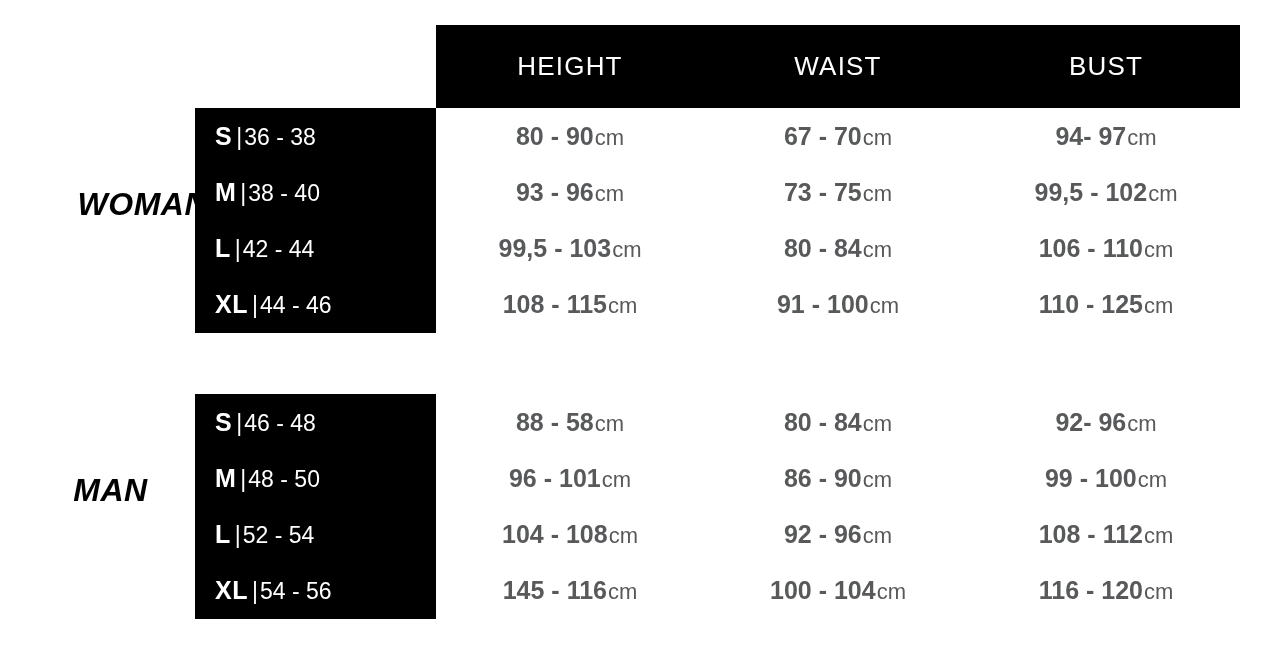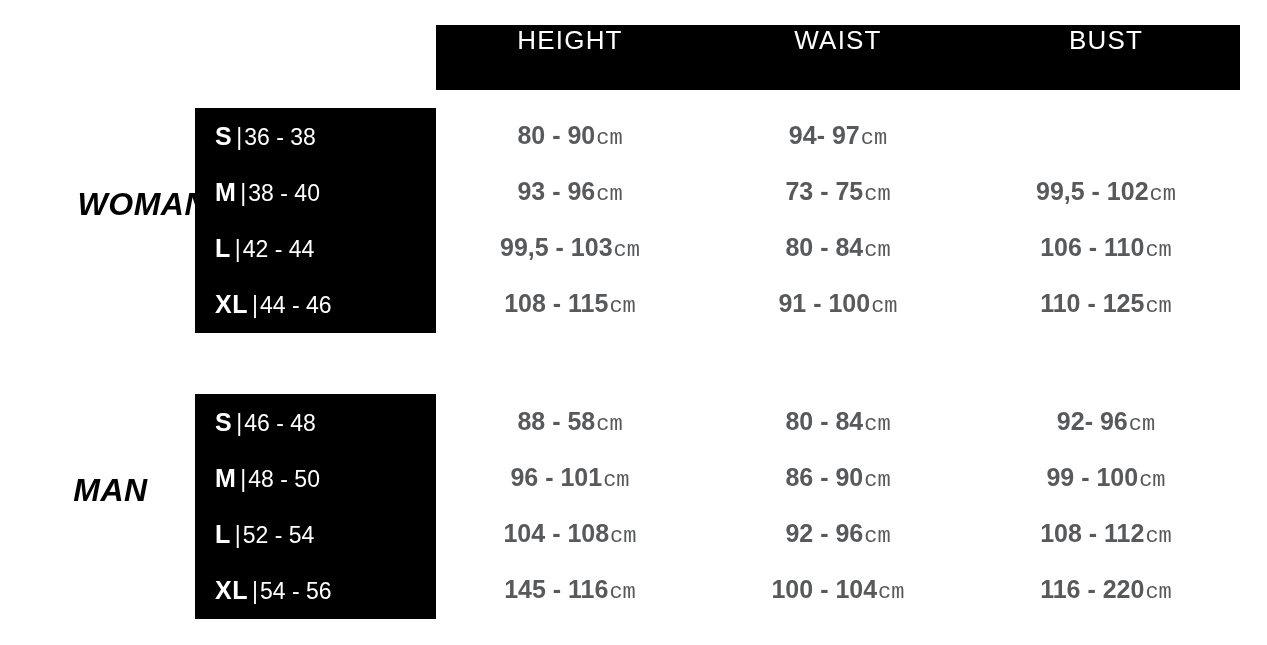--- a/index.html
+++ b/index.html
@@ -19,24 +19,24 @@
     width: 1267px;
     height: 645px;
   }
 
   
   .header-bar {
     position: absolute;
     left: 436px;
     top: 25px;
     width: 804px;
-    height: 65px;
+    height: 83px;
     background: #000000;
     display: flex;
-    align-items: flex-start;
+    align-items: center;
   }
   .header-cell {
     flex: 0 0 268px;
     text-align: center;
     color: #ffffff;
     font-size: 26px;
     letter-spacing: 1.2px;
     font-weight: 400;
   }
 
@@ -115,21 +115,20 @@
     font-size: 25px;
     font-weight: bold;
     color: #58595b;
     white-space: nowrap;
   }
   .meas-cell .unit {
     font-weight: 400;
     font-size: 22px;
     margin-left: 1px;
     color: #58595b;
-    font-family: Liberation Mono, monospace;
   }
 </style>
 </head>
 <body>
 
 <div class="sheet">
 
   <div class="header-bar">
     <div class="header-cell">HEIGHT</div>
     <div class="header-cell">WAIST</div>
@@ -139,20 +138,21 @@
   <div class="group woman">
     <div class="group-label">WOMAN</div>
     <div class="size-panel"></div>
     <div class="rows">
 
       <div class="row">
         <div class="size-cell">
           <span class="sz">S</span><span class="sep">|</span><span class="rng">36 - 38</span>
         </div>
         <div class="meas-cell"><span>80 - 90</span><span class="unit">cm</span></div>
+        <div class="meas-cell"><span>67 - 70</span><span class="unit">cm</span></div>
         <div class="meas-cell"><span>94- 97</span><span class="unit">cm</span></div>
       </div>
 
       <div class="row">
         <div class="size-cell">
           <span class="sz">M</span><span class="sep">|</span><span class="rng">38 - 40</span>
         </div>
         <div class="meas-cell"><span>93 - 96</span><span class="unit">cm</span></div>
         <div class="meas-cell"><span>73 - 75</span><span class="unit">cm</span></div>
         <div class="meas-cell"><span>99,5 - 102</span><span class="unit">cm</span></div>
@@ -210,19 +210,19 @@
         <div class="meas-cell"><span>92 - 96</span><span class="unit">cm</span></div>
         <div class="meas-cell"><span>108 - 112</span><span class="unit">cm</span></div>
       </div>
 
       <div class="row">
         <div class="size-cell">
           <span class="sz">XL</span><span class="sep">|</span><span class="rng">54 - 56</span>
         </div>
         <div class="meas-cell"><span>145 - 116</span><span class="unit">cm</span></div>
         <div class="meas-cell"><span>100 - 104</span><span class="unit">cm</span></div>
-        <div class="meas-cell"><span>116 - 220</span><span class="unit">cm</span></div>
+        <div class="meas-cell"><span>116 - 120</span><span class="unit">cm</span></div>
       </div>
 
     </div>
   </div>
 
 </div>
 
 </body></html>

